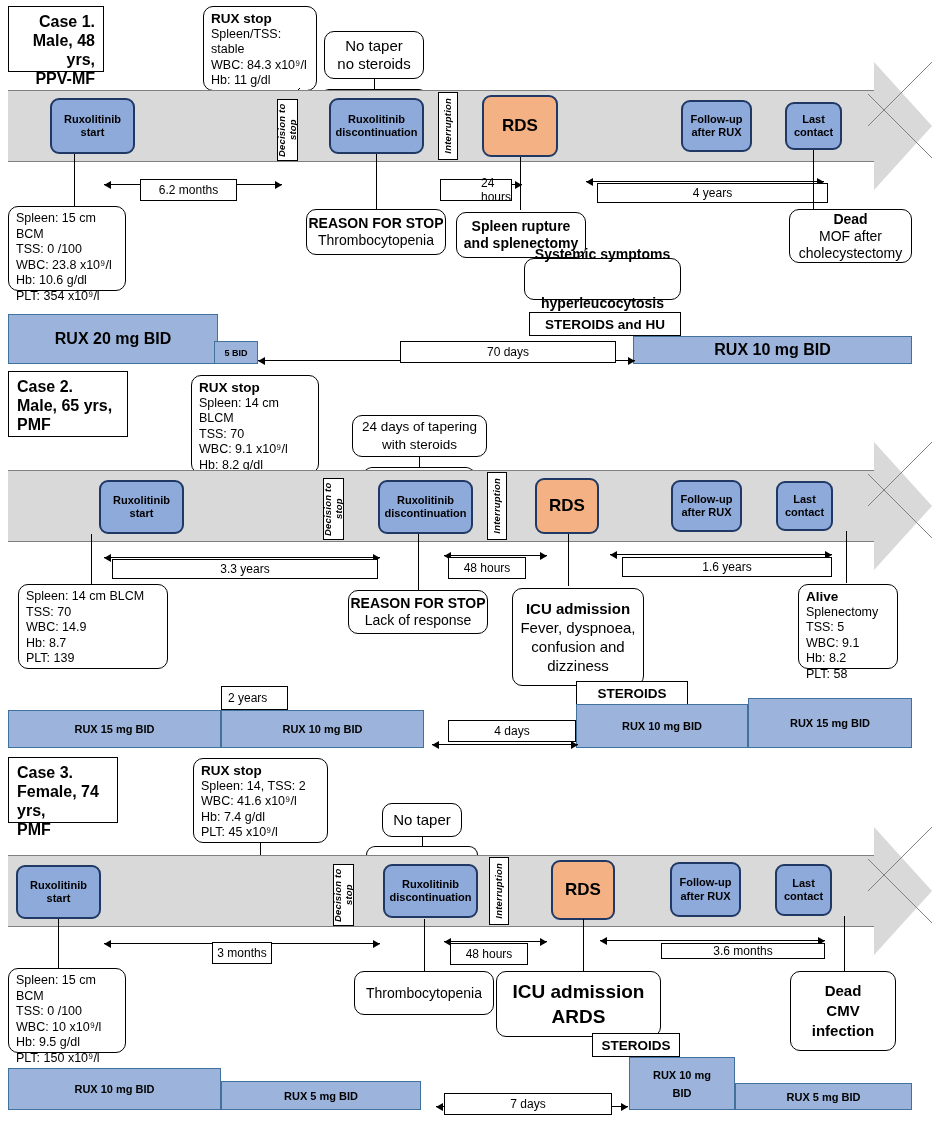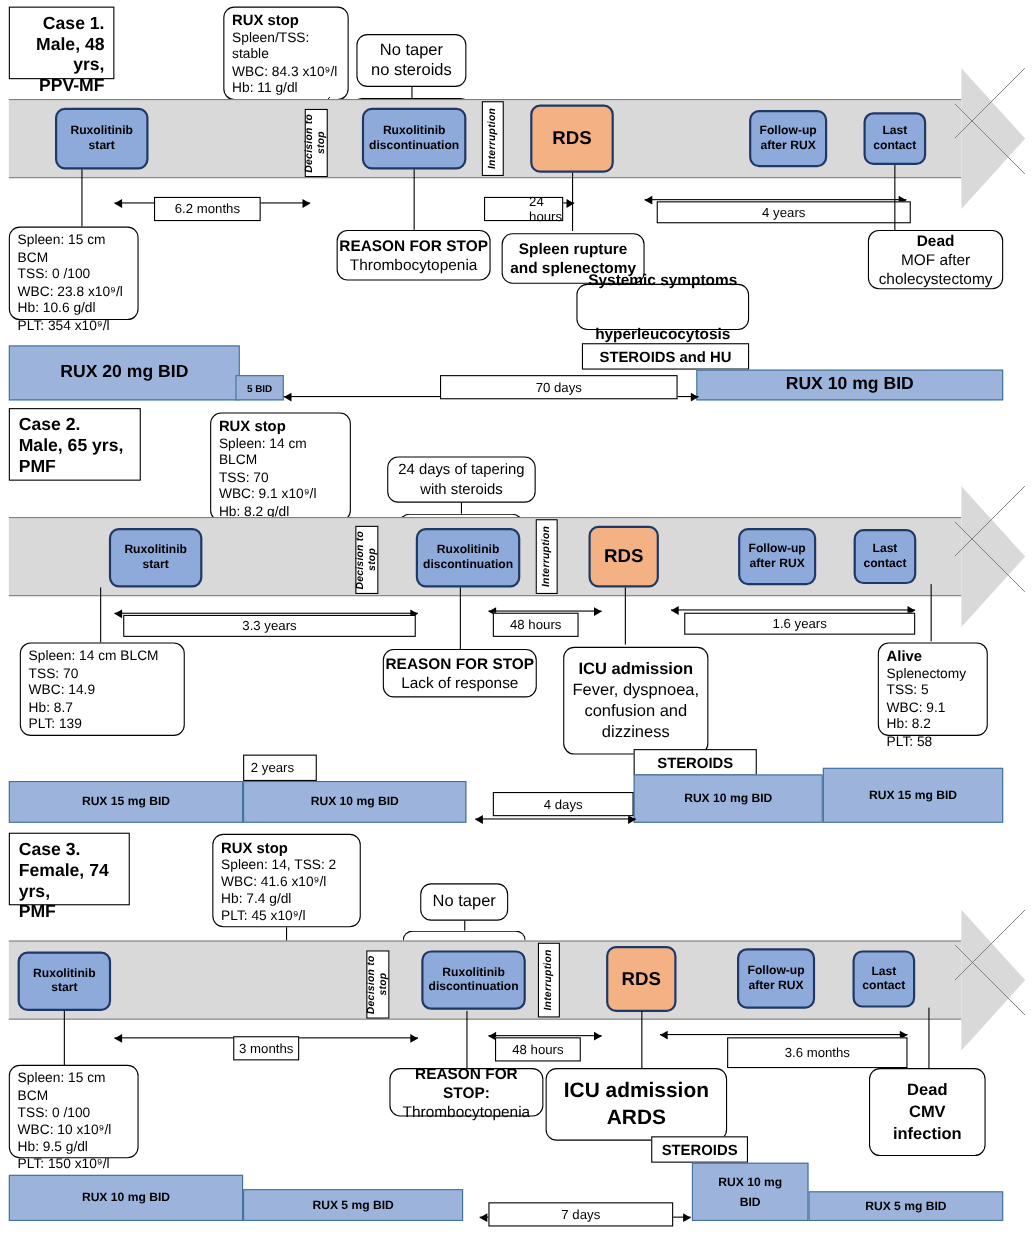--- a/index.html
+++ b/index.html
@@ -360,39 +360,38 @@
 
 <div class="abs meas" style="left:104px;top:943px;width:276px;"></div>
 <div class="abs dur" style="left:212px;top:942px;width:60px;height:22px;">
   <span>3 months</span>
 </div>
 <div class="abs meas" style="left:444px;top:941px;width:103px;"></div>
 <div class="abs dur" style="left:450px;top:943px;width:78px;height:22px;">
   <span>48 hours</span>
 </div>
 <div class="abs meas" style="left:600px;top:940px;width:225px;"></div>
-<div class="abs dur" style="left:661px;top:943px;width:164px;height:28px;">
+<div class="abs dur" style="left:661px;top:943px;width:164px;height:16px;">
   <span>3.6 months</span>
 </div>
 
 <div class="abs vline" style="left:58px;top:919px;height:50px;"></div>
 <div class="abs vline" style="left:424px;top:919px;height:56px;"></div>
 <div class="abs vline" style="left:583px;top:919px;height:52px;"></div>
 <div class="abs vline" style="left:844px;top:916px;height:55px;"></div>
 
 <div class="abs callout" style="left:8px;top:968px;width:118px;height:85px;">
   <div>Spleen: 15 cm BCM</div>
   <div>TSS: 0 /100</div>
   <div>WBC: 10 x10⁹/l</div>
   <div>Hb: 9.5 g/dl</div>
   <div>PLT: 150 x10⁹/l</div>
 </div>
 
 <div class="abs bold-callout" style="left:354px;top:971px;width:140px;height:44px;">
-  <div class="h">REASON FOR STOP:</div>
   <div>Thrombocytopenia</div>
 </div>
 
 <div class="abs bold-callout" style="left:496px;top:971px;width:165px;height:66px;font-size:19px;line-height:25px;">
   <div class="h">ICU admission</div>
   <div class="h">ARDS</div>
 </div>
 
 <div class="abs bold-callout" style="left:790px;top:971px;width:106px;height:80px;font-size:15px;line-height:20px;">
   <div class="h">Dead</div>

